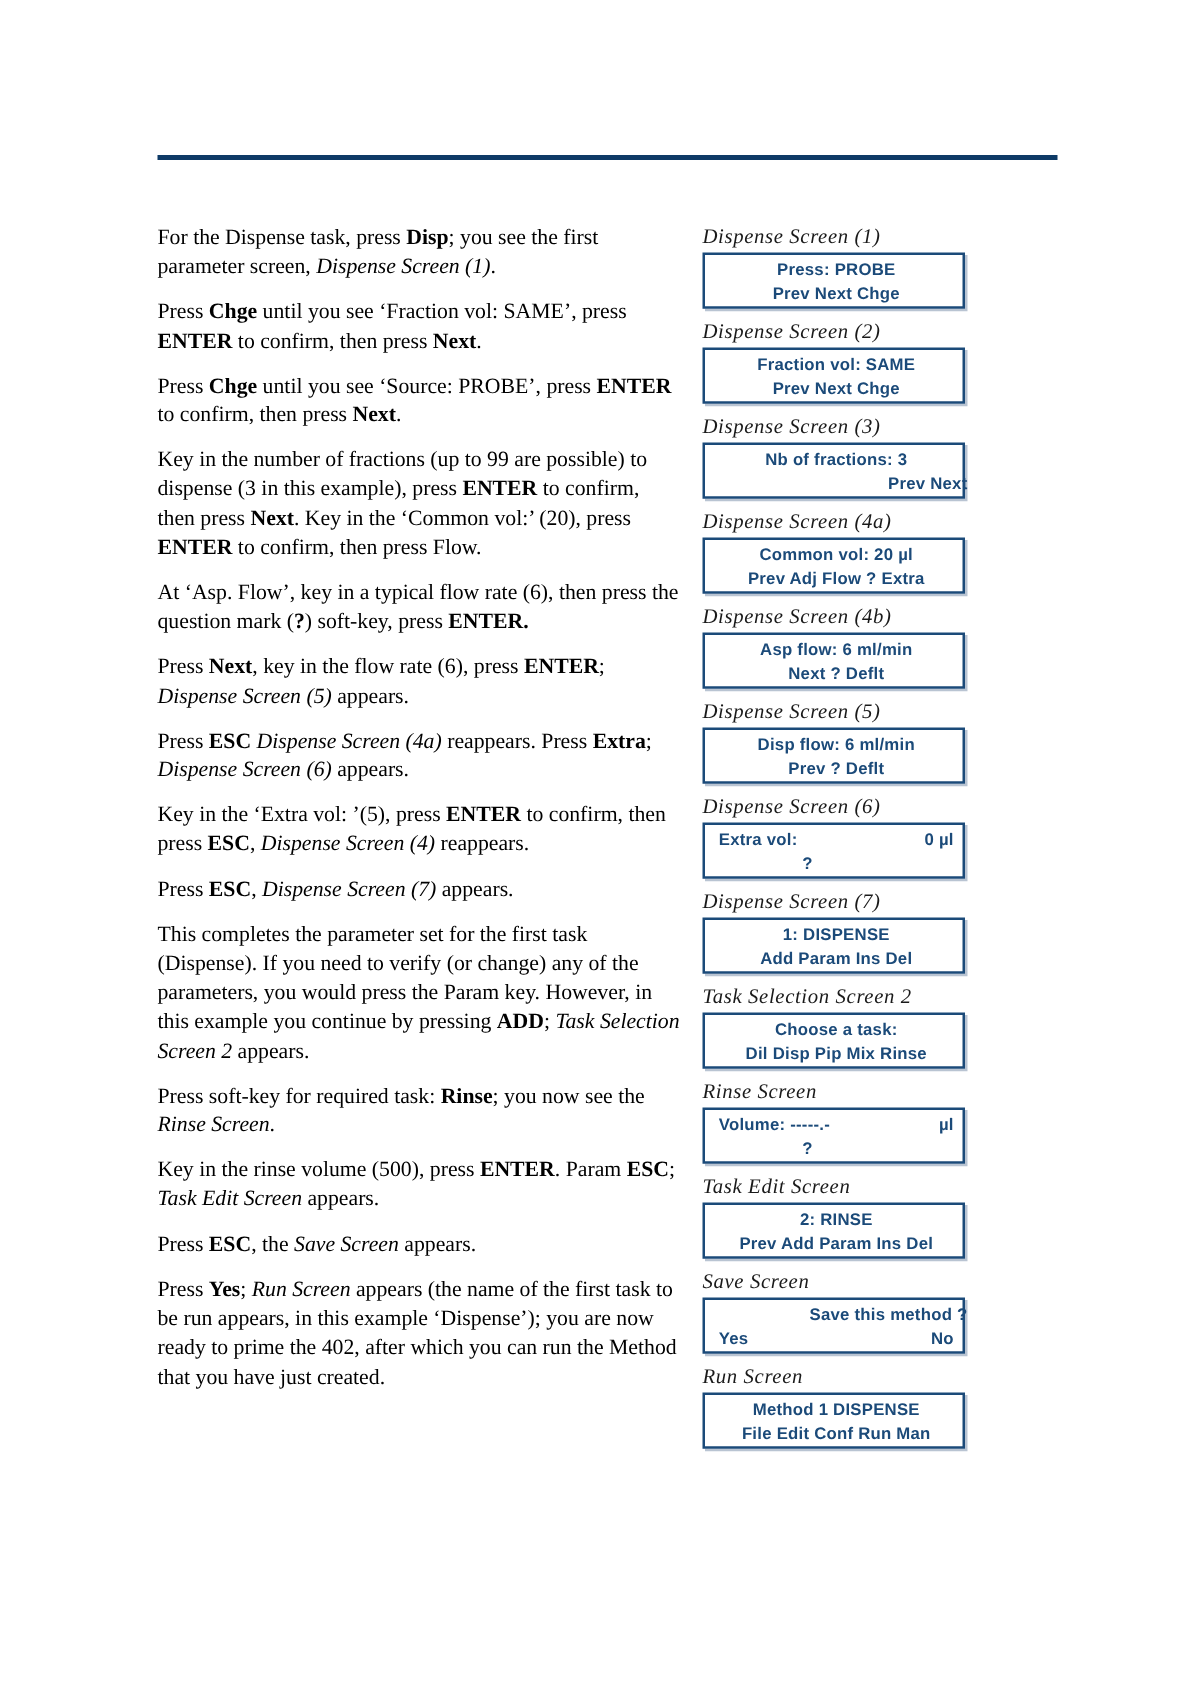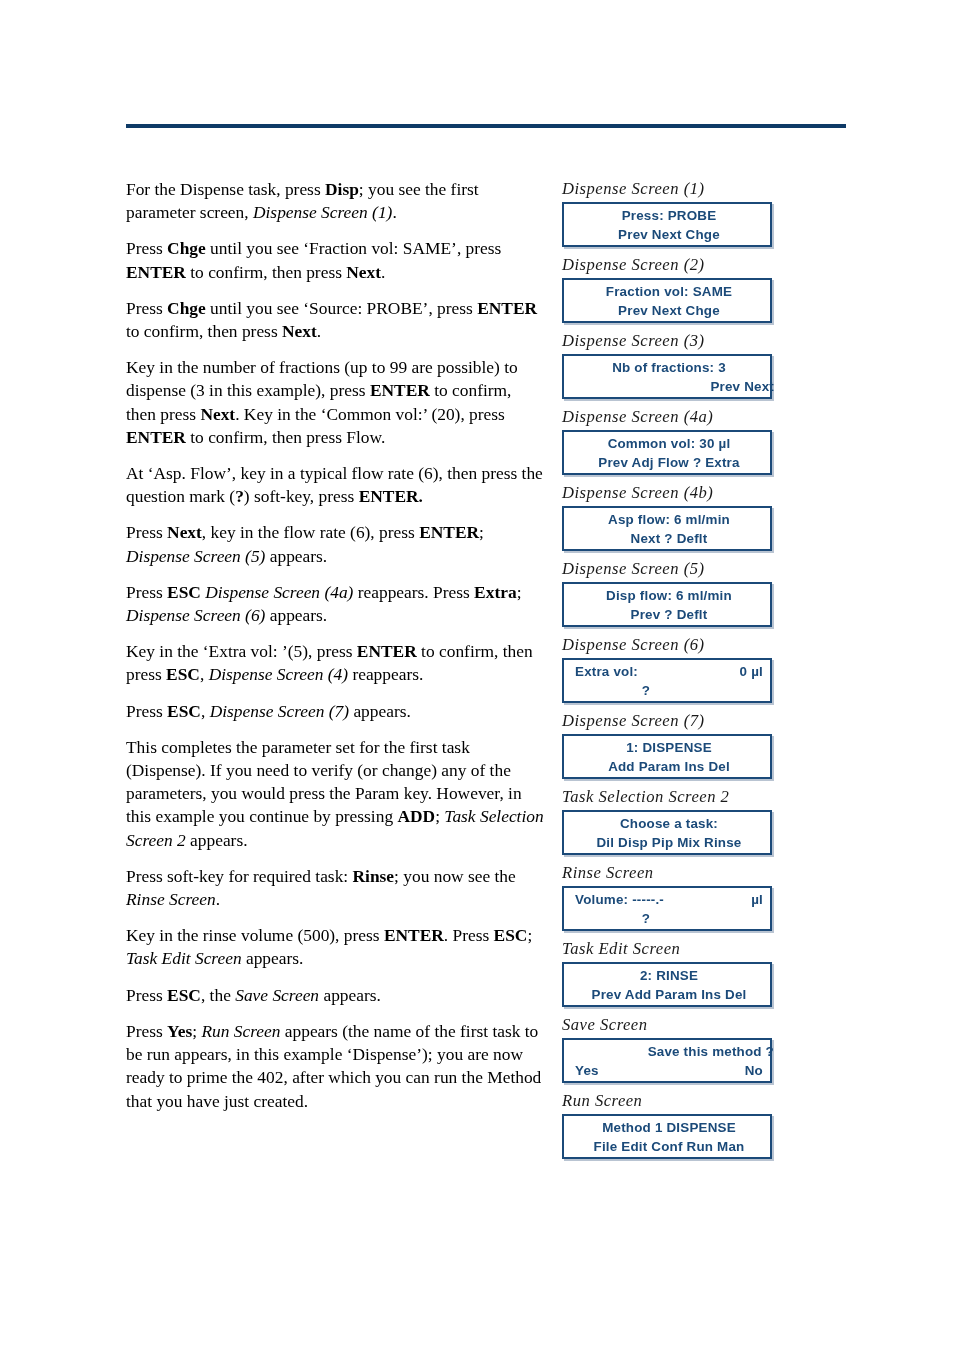--- a/index.html
+++ b/index.html
@@ -137,21 +137,21 @@
         <p class="para"><span>Press </span><span class="b">Chge</span><span> until you see ‘Fraction vol: SAME’, press </span><span class="b">ENTER</span><span> to confirm, then press </span><span class="b">Next</span><span>.</span></p>
         <p class="para"><span>Press </span><span class="b">Chge</span><span> until you see ‘Source: PROBE’, press </span><span class="b">ENTER</span><span> to confirm, then press </span><span class="b">Next</span><span>.</span></p>
         <p class="para"><span>Key in the number of fractions (up to 99 are possible) to dispense (3 in this example), press </span><span class="b">ENTER</span><span> to confirm, then press </span><span class="b">Next</span><span>. Key in the ‘Common vol:’ (20), press </span><span class="b">ENTER</span><span> to confirm, then press Flow.</span></p>
         <p class="para"><span>At ‘Asp. Flow’, key in a typical flow rate (6), then press the question mark (</span><span class="b">?</span><span>) soft-key, press </span><span class="b">ENTER.</span></p>
         <p class="para"><span>Press </span><span class="b">Next</span><span>, key in the flow rate (6), press </span><span class="b">ENTER</span><span>; </span><span class="i">Dispense Screen (5)</span><span> appears.</span></p>
         <p class="para"><span>Press </span><span class="b">ESC</span><span> </span><span class="i">Dispense Screen (4a)</span><span> reappears. Press </span><span class="b">Extra</span><span>; </span><span class="i">Dispense Screen (6)</span><span> appears.</span></p>
         <p class="para"><span>Key in the ‘Extra vol: ’(5), press </span><span class="b">ENTER</span><span> to confirm, then press </span><span class="b">ESC</span><span>, </span><span class="i">Dispense Screen (4)</span><span> reappears.</span></p>
         <p class="para"><span>Press </span><span class="b">ESC</span><span>, </span><span class="i">Dispense Screen (7)</span><span> appears.</span></p>
         <p class="para"><span>This completes the parameter set for the first task (Dispense). If you need to verify (or change) any of the parameters, you would press the Param key. However, in this example you continue by pressing </span><span class="b">ADD</span><span>; </span><span class="i">Task Selection Screen 2</span><span> appears.</span></p>
         <p class="para"><span>Press soft-key for required task: </span><span class="b">Rinse</span><span>; you now see the </span><span class="i">Rinse Screen</span><span>.</span></p>
-        <p class="para"><span>Key in the rinse volume (500), press </span><span class="b">ENTER</span><span>. Press </span><span class="b">ESC</span><span>; </span><span class="i">Task Edit Screen</span><span> appears.</span></p>
+        <p class="para"><span>Key in the rinse volume (500), press </span><span class="b">ENTER</span><span>. Param </span><span class="b">ESC</span><span>; </span><span class="i">Task Edit Screen</span><span> appears.</span></p>
         <p class="para"><span>Press </span><span class="b">ESC</span><span>, the </span><span class="i">Save Screen</span><span> appears.</span></p>
         <p class="para"><span>Press </span><span class="b">Yes</span><span>; </span><span class="i">Run Screen</span><span> appears (the name of the first task to be run appears, in this example ‘Dispense’); you are now ready to prime the 402, after which you can run the Method that you have just created.</span></p>
       </div>
 
     <div class="right-col" id="right-col">
         <div class="screen-block">
           <div class="screen-caption">Dispense Screen (1)</div>
           <div class="lcd">
             <div class="lcd-line row1 center">Press:   PROBE</div>
             <div class="lcd-line row2 center">Prev Next     Chge</div>
@@ -167,21 +167,21 @@
         <div class="screen-block">
           <div class="screen-caption">Dispense Screen (3)</div>
           <div class="lcd">
             <div class="lcd-line row1 center">Nb of fractions:   3</div>
             <div class="lcd-line row2 left">Prev Next</div>
           </div>
         </div>
         <div class="screen-block">
           <div class="screen-caption">Dispense Screen (4a)</div>
           <div class="lcd">
-            <div class="lcd-line row1 center">Common vol:   30   µl</div>
+            <div class="lcd-line row1 center">Common vol:   20   µl</div>
             <div class="lcd-line row2 center">Prev Adj  Flow  ?   Extra</div>
           </div>
         </div>
         <div class="screen-block">
           <div class="screen-caption">Dispense Screen (4b)</div>
           <div class="lcd">
             <div class="lcd-line row1 center">Asp  flow:  6      ml/min</div>
             <div class="lcd-line row2 center">Next            ?   Deflt</div>
           </div>
         </div>

